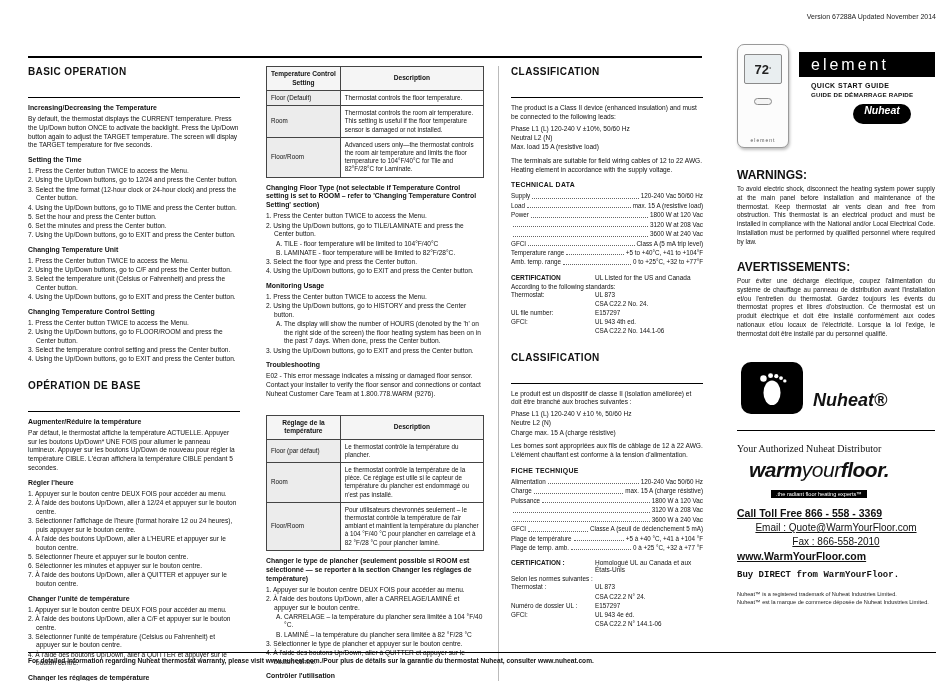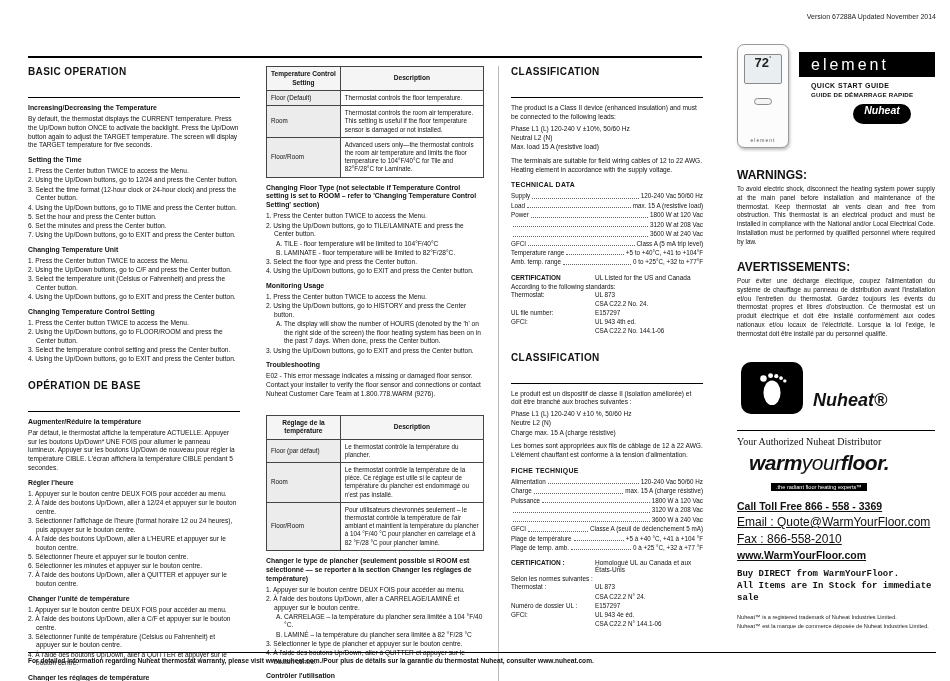--- a/index.html
+++ b/index.html
@@ -39,50 +39,50 @@
   .certrow { display:flex; font-size:6.3px; line-height:1.45; }
   .certrow .lab { width:84px; flex-shrink:0; }
   .cert-head { display:flex; font-size:6.5px; margin-top:7px; font-weight:bold; }
   .cert-head .lab { width:84px; flex-shrink:0; }
   .cert-head .val { font-weight:normal; }
   .standards-intro { font-size:6.4px; margin-top:2px; }
 
   
   .sidebar { position:absolute; left:727px; top:10px; width:210px; height:660px; }
   .thermostat { position:absolute; left:10px; top:34px; width:52px; height:104px; background:#fcfcfc; border:1px solid #9a9a9a; border-radius:7px; box-shadow:1px 2px 3px rgba(0,0,0,.25); }
-  .thermo-screen { margin:9px auto 0; width:38px; height:30px; background:#e9eef0; border:1px solid #8a8a8a; border-radius:2px; display:flex; align-items:flex-start; justify-content:center; }
+  .thermo-screen { margin:9px auto 0; width:38px; height:30px; background:#e9eef0; border:1px solid #8a8a8a; border-radius:2px; display:flex; align-items:center; justify-content:center; }
   .thermo-temp { font-size:13px; font-weight:bold; color:#222; }
   .thermo-deg { font-size:6px; vertical-align:top; color:#222; }
   .thermo-button { margin:14px auto 0; width:18px; height:7px; border:1px solid #8a8a8a; border-radius:4px; background:#f4f4f4; }
   .thermo-brand { position:absolute; bottom:4px; width:100%; text-align:center; font-size:5px; letter-spacing:1px; color:#555; }
 
   .element-banner { position:absolute; left:72px; top:42px; width:136px; height:25px; background:#000; color:#fff; display:flex; align-items:center; padding-left:12px; font-size:16px; letter-spacing:3px; }
   .guide-en { position:absolute; left:84px; top:72px; font-size:7px; font-weight:bold; letter-spacing:.4px; }
   .guide-fr { position:absolute; left:84px; top:81px; font-size:6.2px; font-weight:bold; letter-spacing:.2px; }
   .nuheat-pill { position:absolute; left:126px; top:94px; width:58px; height:20px; background:#000; border-radius:11px; color:#fff; display:flex; justify-content:center; font-style:italic; font-weight:bold; font-size:10.5px; }
 
   .warn-block { position:absolute; left:10px; width:198px; }
   .warn-title { font-size:12px; font-weight:bold; margin-bottom:3px; }
   .warn-body { font-size:6.4px; line-height:1.38; text-align:justify; }
   .warnings { top:158px; }
   .avertissements { top:250px; }
 
   .foot-block { position:absolute; left:14px; top:352px; width:190px; height:62px; }
   .foot-square { position:absolute; left:0; top:0; width:62px; height:52px; background:#000; border-radius:10px; display:flex; align-items:center; justify-content:center; }
   .nuheat-word { position:absolute; left:72px; top:28px; font-size:18px; font-weight:bold; font-style:italic; }
 
-  .distributor { position:absolute; left:10px; top:420px; width:198px; border-top:1px solid #000; padding-top:5px; }
+  .distributor { position:absolute; left:10px; top:420px; width:198px; border-top:1px solid #000; padding-top:12px; }
   .dist-line { font-family:"Liberation Serif", serif; font-size:10px; margin-bottom:4px; }
   .wyf-logo { font-style:italic; font-size:21px; letter-spacing:-.5px;margin-left:12px; }
   .wyf-logo .bold { font-weight:bold; }
   .wyf-tagline { display:inline-block; background:#000; color:#fff; font-size:5.6px; padding:1px 5px; margin-left:34px; margin-top:1px; }
   .contact { margin-top:7px; font-family:Liberation Sans, sans-serif; }
   .contact-line { text-decoration:underline; margin-bottom:3px; }
   .phone, .web { font-size:10.5px; font-weight:bold; }
-  .email, .fax { font-size:12px; }
+  .email, .fax { font-size:10px;text-align:center; }
   .buy { margin-top:7px; font-family:"Liberation Mono", monospace; font-size:9px; font-weight:bold; line-height:1.35; }
   .trademark { margin-top:9px; font-size:5.6px; line-height:1.45; color:#222; }
 
   
   .footer { position:absolute; left:28px; right:14px; top:652px; border-top:1px solid #000; padding-top:4px; font-size:6.6px; font-weight:bold; }
 </style>
 </head>
 <body>
 
 <div class="page">
@@ -470,21 +470,20 @@
 
       <div class="contact">
         <div class="contact-line phone">Call Toll Free 866 - 558 - 3369</div>
         <div class="contact-line email">Email : Quote@WarmYourFloor.com</div>
         <div class="contact-line fax">Fax : 866-558-2010</div>
         <div class="contact-line web">www.WarmYourFloor.com</div>
       </div>
 
       <div class="buy">
         <div>Buy DIRECT from WarmYourFloor.</div>
-        <div>All Items are In Stock for immediate sale</div>
       </div>
 
       <div class="trademark">
         <div>Nuheat™ is a registered trademark of Nuheat Industries Limited.</div>
         <div>Nuheat™ est la marque de commerce déposée de Nuheat Industries Limited.</div>
       </div>
     </div>
   </div>
 
   <div class="footer">For detailed information regarding Nuheat thermostat warranty, please visit www.nuheat.com./Pour plus de détails sur la garantie du thermostat Nuheat, consulter www.nuheat.com.</div>

